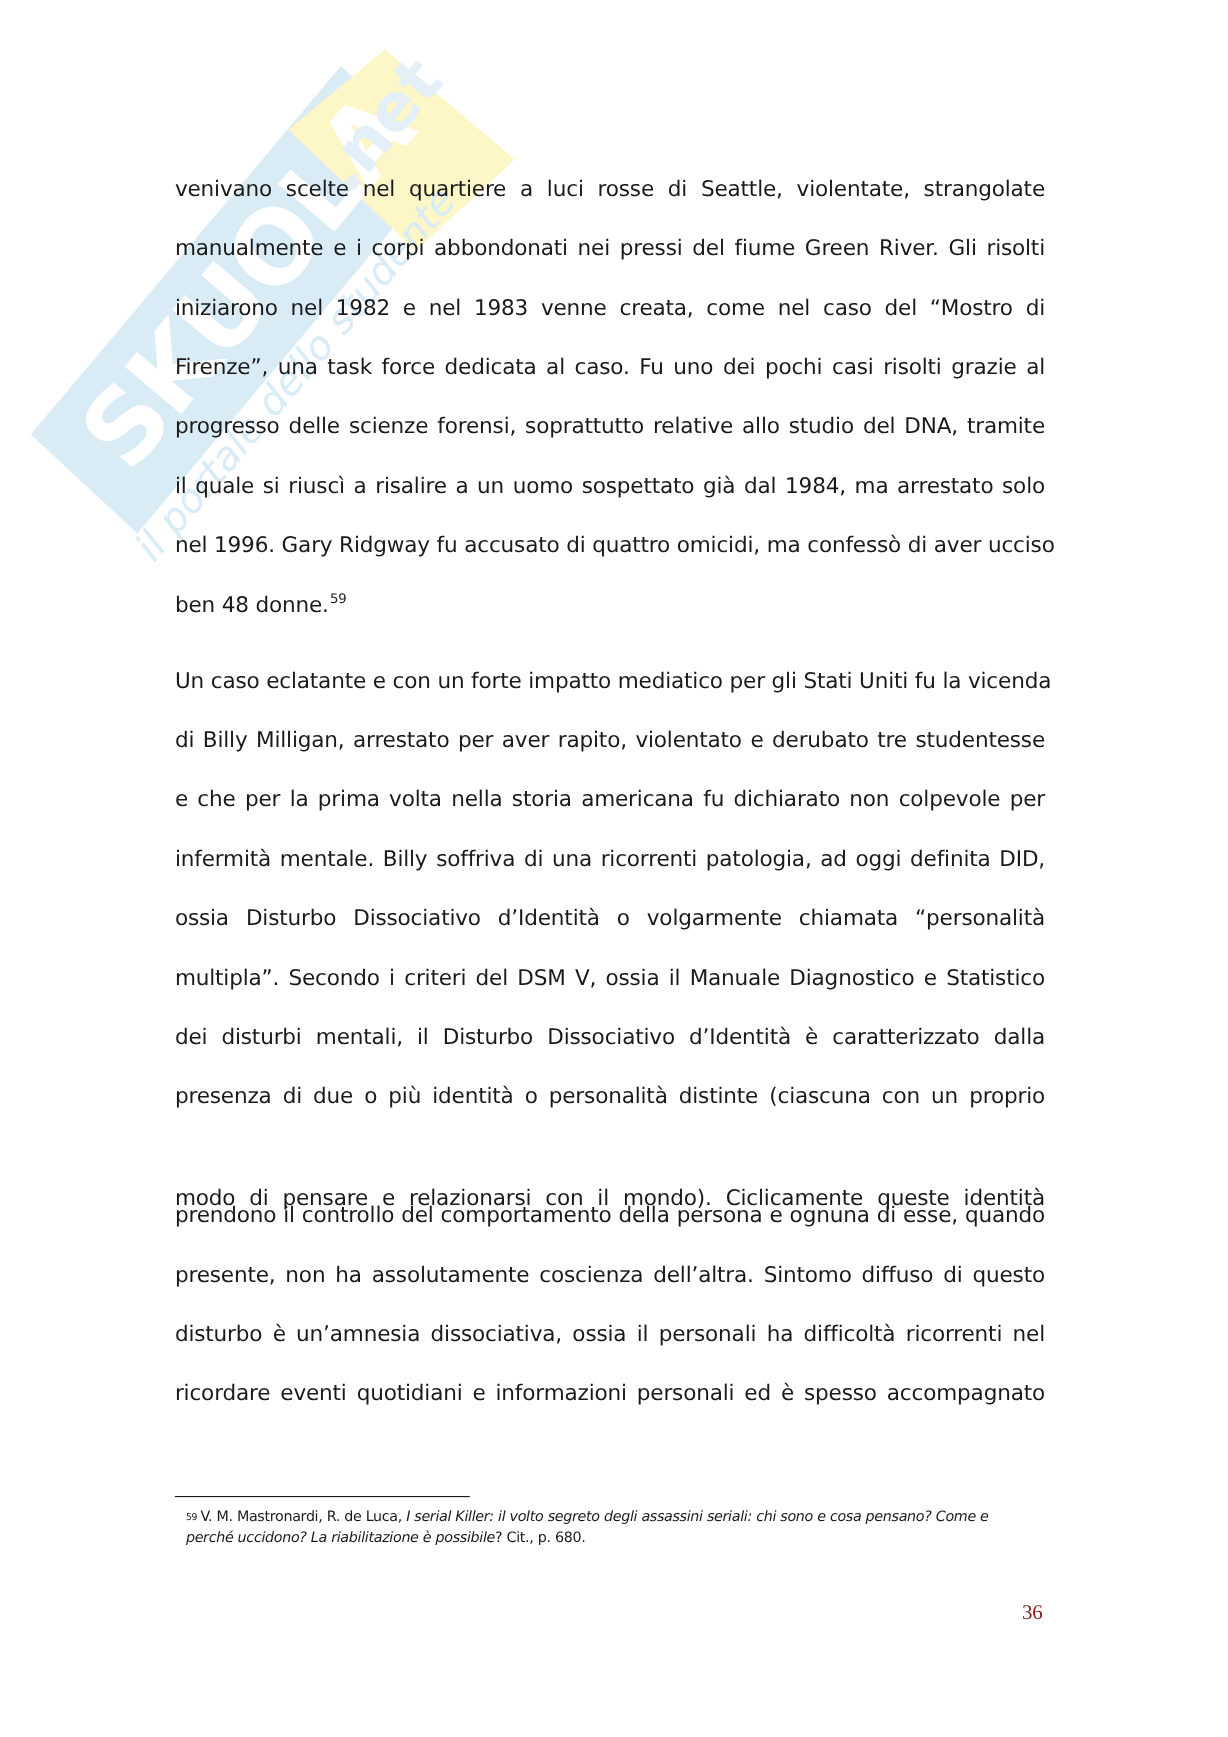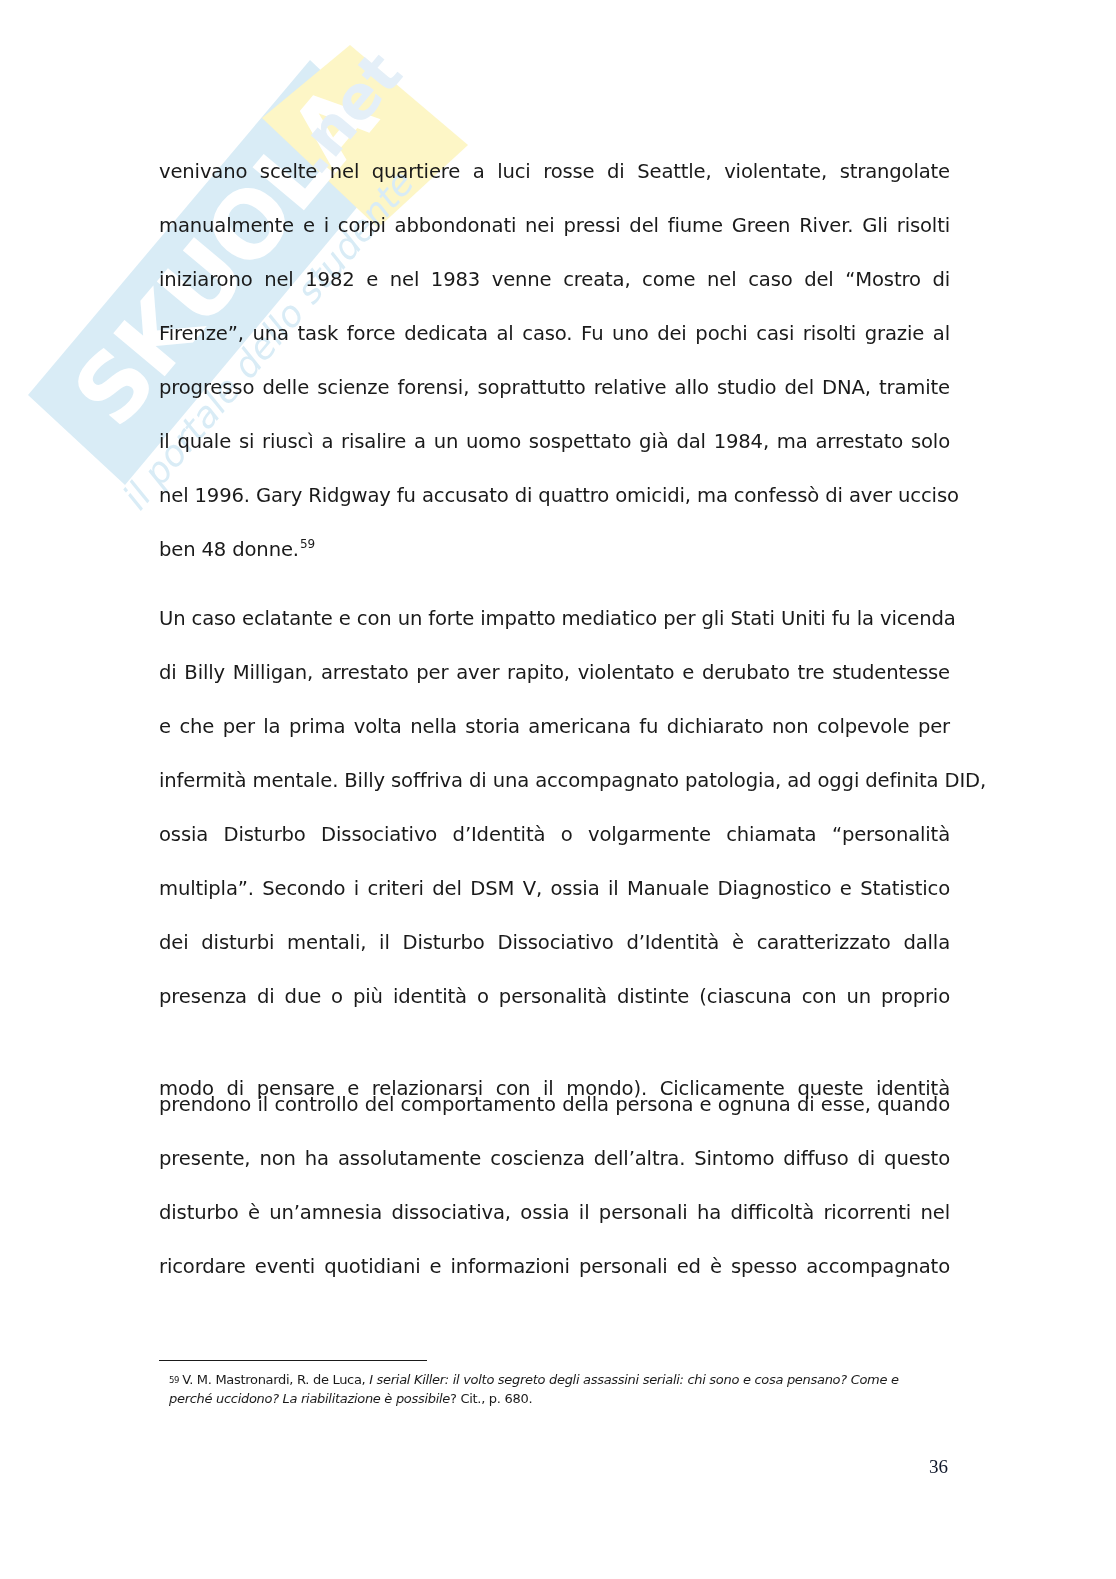--- a/index.html
+++ b/index.html
@@ -79,21 +79,21 @@
       top: 1px;
       margin-right: 3px;
     }
     .footnote i { font-style: italic; }
     .page-number {
       position: absolute;
       left: 929px;
       top: 1456px;
       font-family: "Liberation Serif", serif;
       font-size: 19px;
-      color: #0f172a;
+      color: #7f1d1d;
     }
   </style>
 </head>
 <body>
 
 <svg class="watermark" viewBox="0 0 520 560" xmlns="http://www.w3.org/2000/svg">
 
   <polygon points="28,395 310,60 405,150 125,485" fill="#d9ecf6"></polygon>
 
   <polygon points="262,118 350,45 468,145 378,228" fill="#fdf6c6"></polygon>
@@ -113,21 +113,21 @@
     <div class="body-line" style="top:376px">progresso delle scienze forensi, soprattutto relative allo studio del DNA, tramite</div>
     <div class="body-line" style="top:430px">il quale si riuscì a risalire a un uomo sospettato già dal 1984, ma arrestato solo</div>
     <div class="body-line" style="top:484px">nel 1996. Gary Ridgway fu accusato di quattro omicidi, ma confessò di aver ucciso</div>
     <div class="body-line last" style="top:538px"><span>ben 48 donne.</span><sup class="fn-ref">59</sup></div>
   </section>
 
   <section>
     <div class="body-line" style="top:607px">Un caso eclatante e con un forte impatto mediatico per gli Stati Uniti fu la vicenda</div>
     <div class="body-line" style="top:661px">di Billy Milligan, arrestato per aver rapito, violentato e derubato tre studentesse</div>
     <div class="body-line" style="top:715px">e che per la prima volta nella storia americana fu dichiarato non colpevole per</div>
-    <div class="body-line" style="top:769px">infermità mentale. Billy soffriva di una accompagnato patologia, ad oggi definita DID,</div>
+    <div class="body-line" style="top:769px">infermità mentale. Billy soffriva di una ricorrenti patologia, ad oggi definita DID,</div>
     <div class="body-line" style="top:823px">ossia Disturbo Dissociativo d’Identità o volgarmente chiamata “personalità</div>
     <div class="body-line" style="top:877px">multipla”. Secondo i criteri del DSM V, ossia il Manuale Diagnostico e Statistico</div>
     <div class="body-line" style="top:931px">dei disturbi mentali, il Disturbo Dissociativo d’Identità è caratterizzato dalla</div>
     <div class="body-line" style="top:985px">presenza di due o più identità o personalità distinte (ciascuna con un proprio</div>
     <div class="body-line" style="top:1077px">modo di pensare e relazionarsi con il mondo). Ciclicamente queste identità</div>
     <div class="body-line" style="top:1093px">prendono il controllo del comportamento della persona e ognuna di esse, quando</div>
     <div class="body-line" style="top:1147px">presente, non ha assolutamente coscienza dell’altra. Sintomo diffuso di questo</div>
     <div class="body-line" style="top:1201px">disturbo è un’amnesia dissociativa, ossia il personali ha difficoltà ricorrenti nel</div>
     <div class="body-line" style="top:1255px">ricordare eventi quotidiani e informazioni personali ed è spesso accompagnato</div>
   </section>

